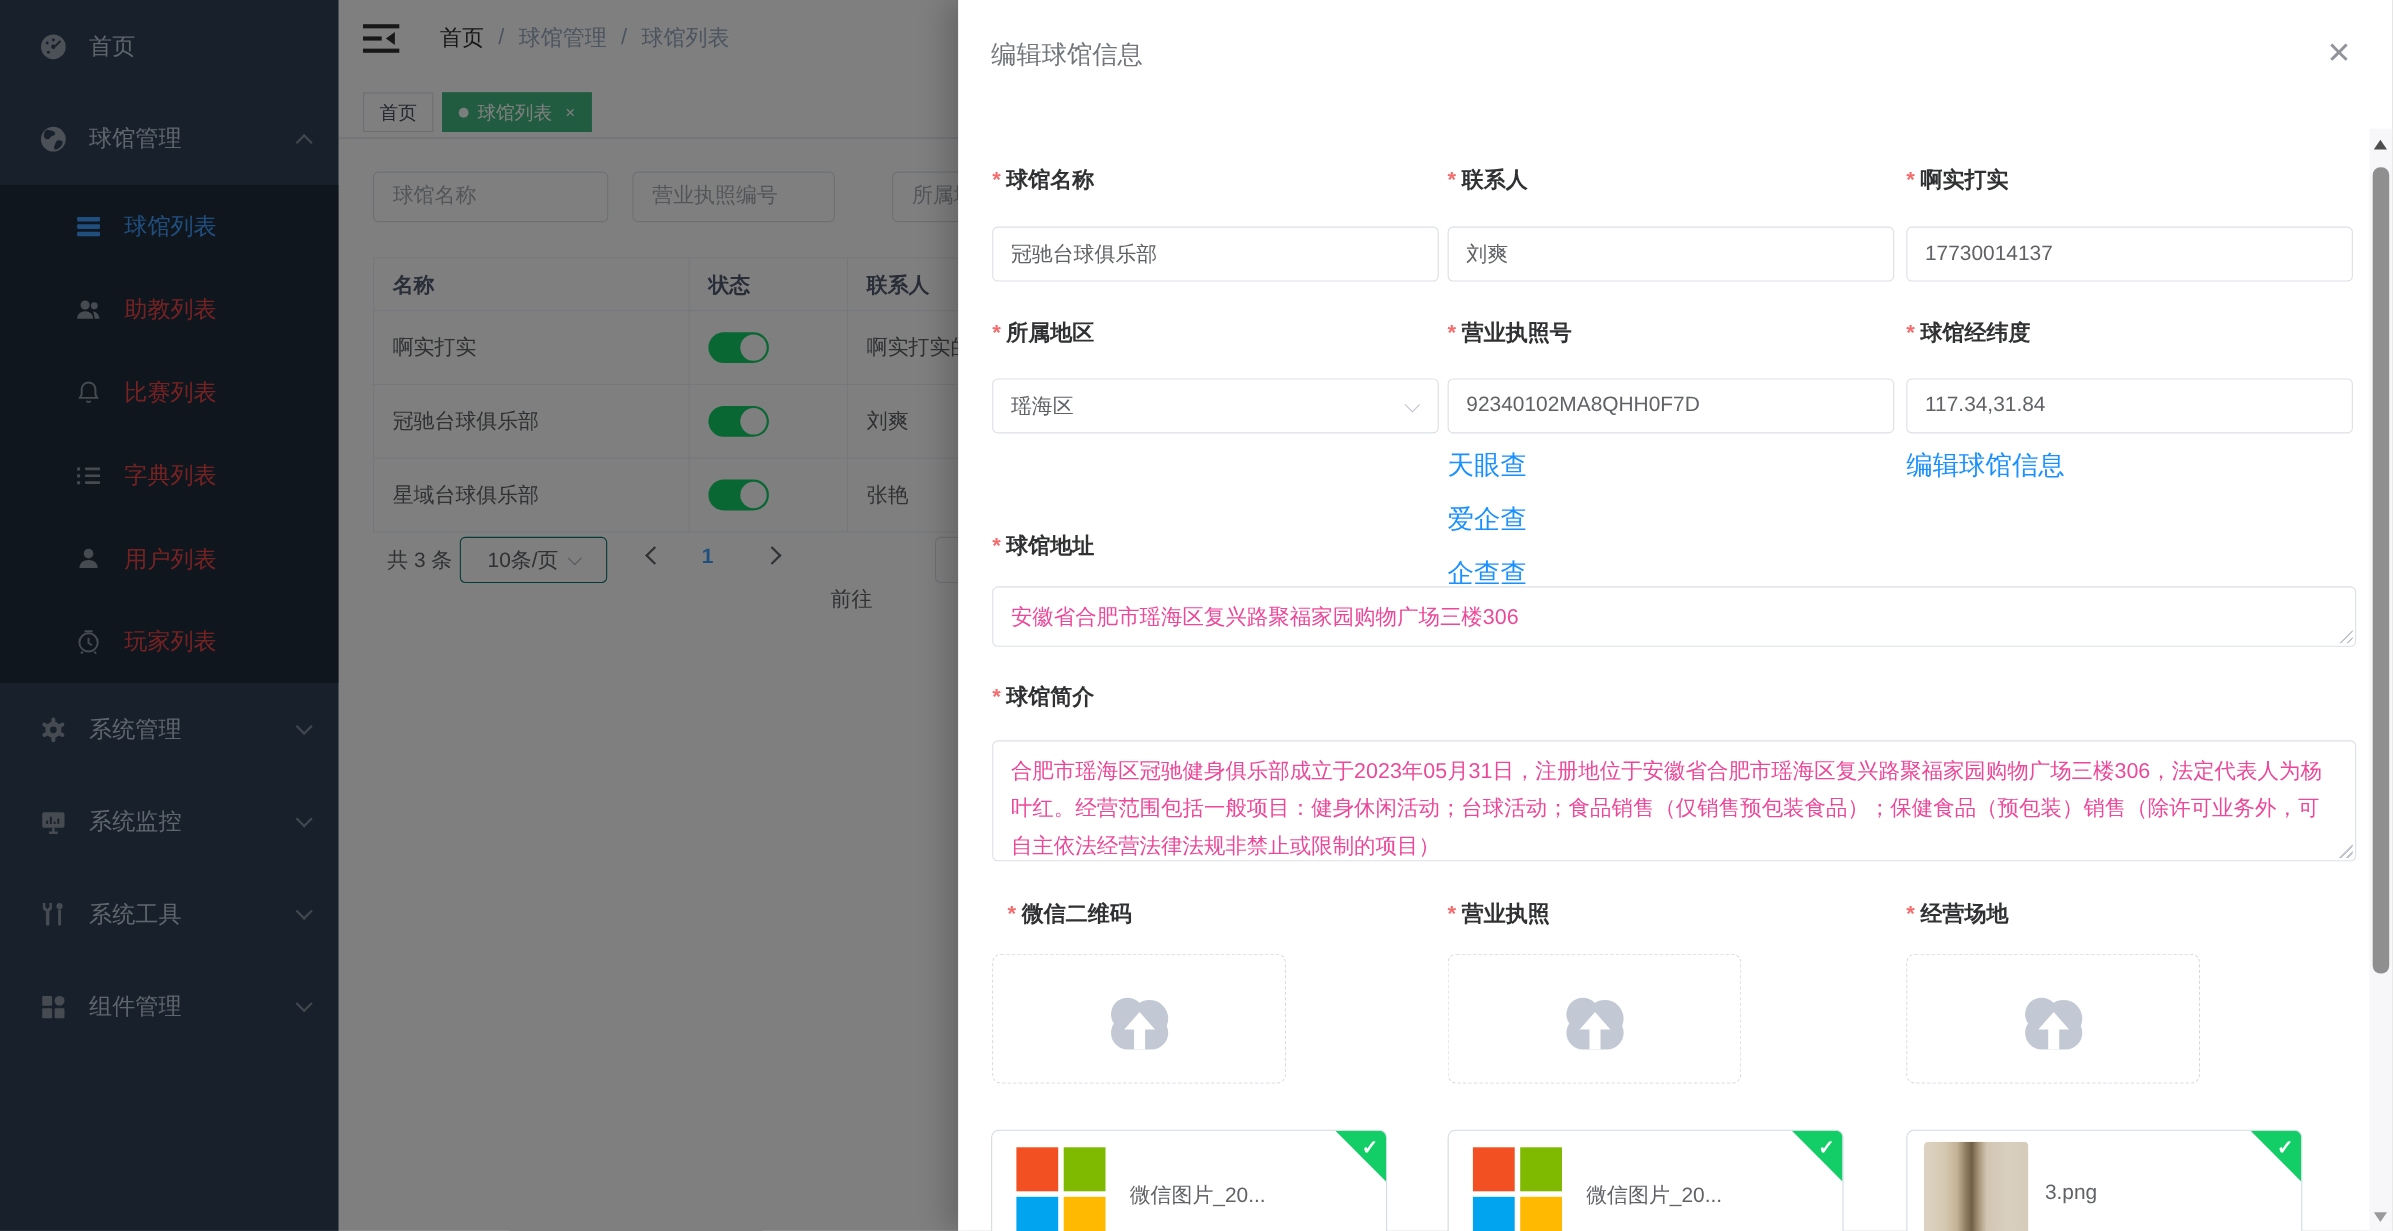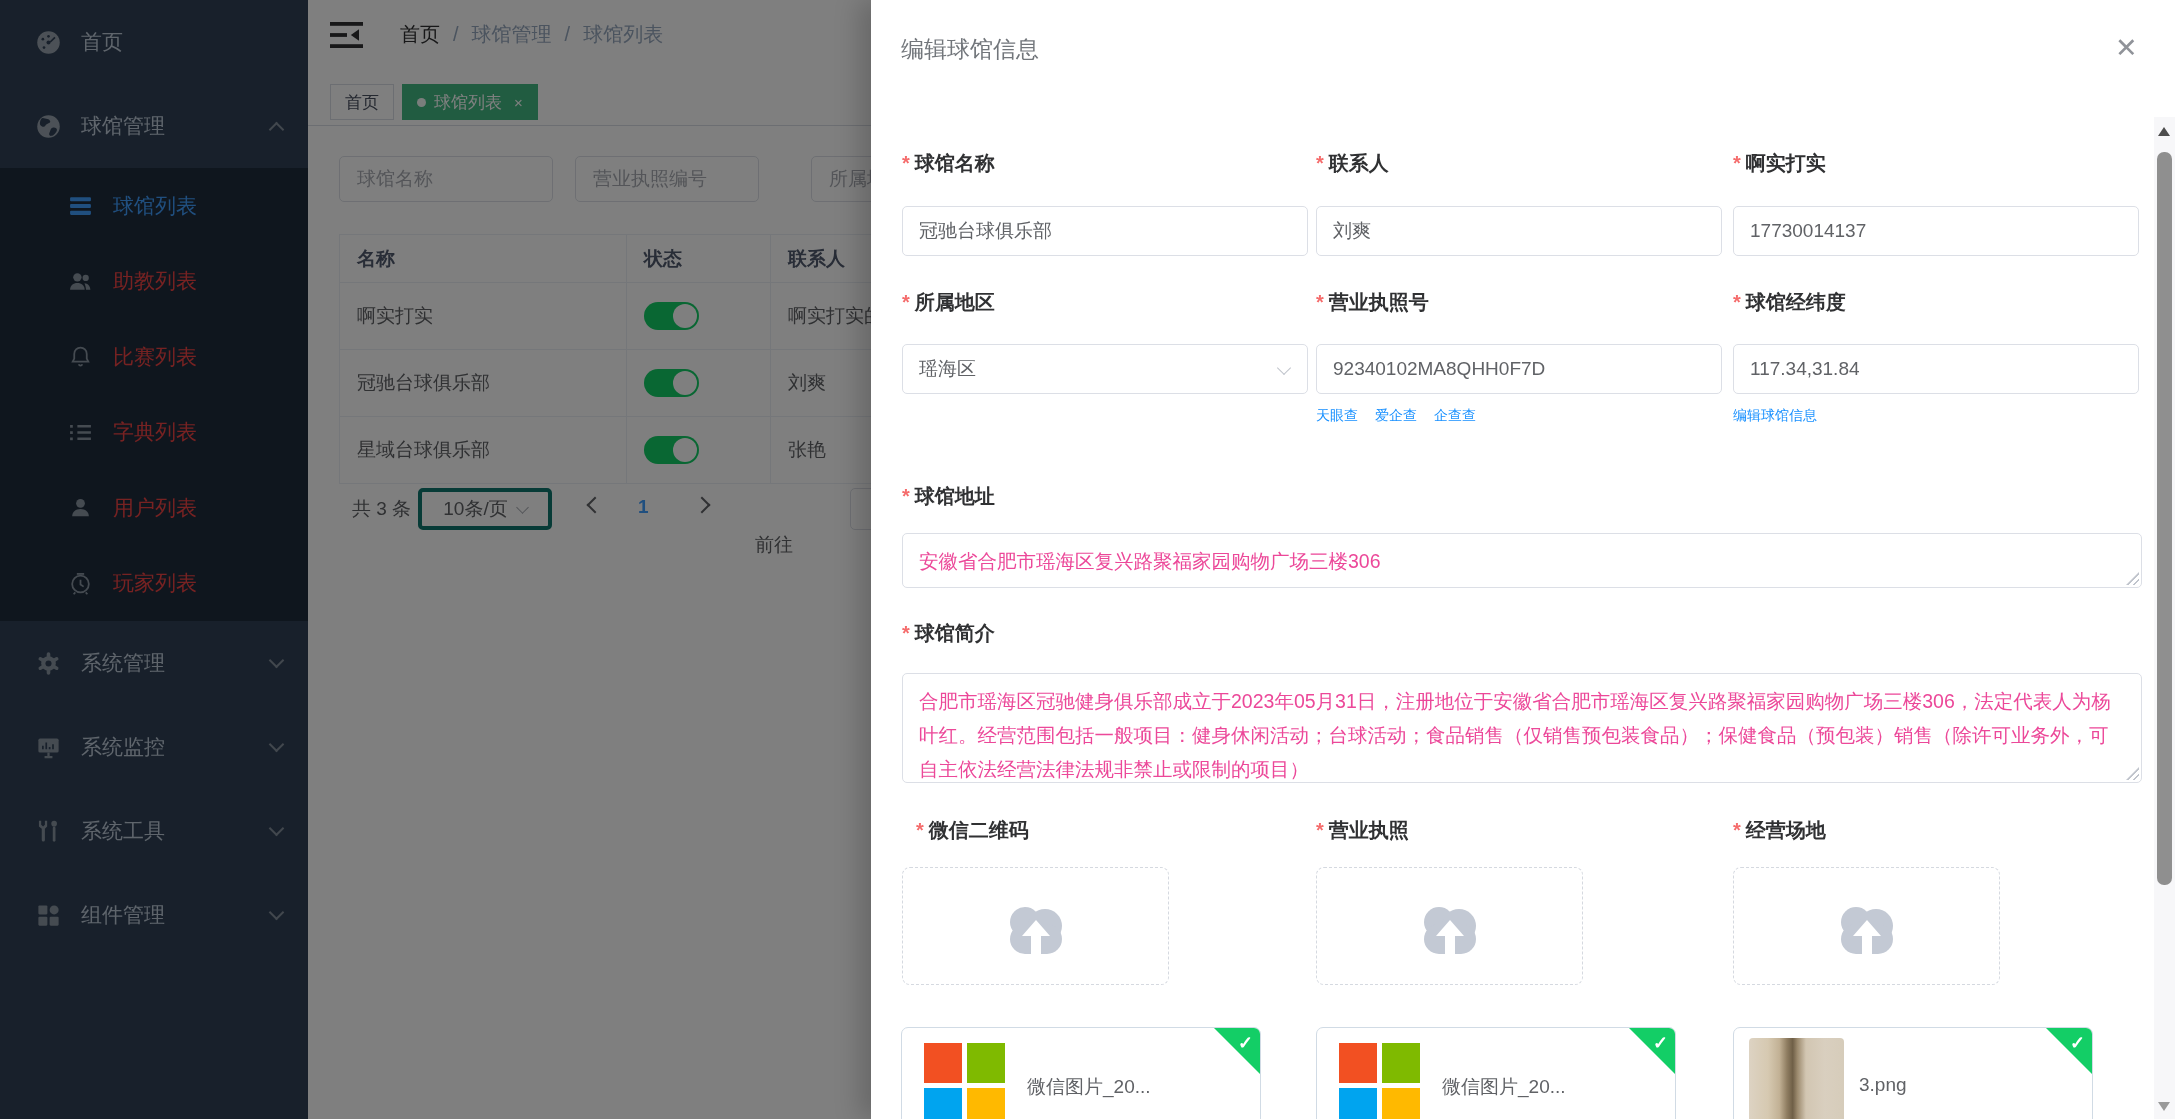--- a/index.html
+++ b/index.html
@@ -55,21 +55,21 @@
                font-size:19px; color:#606266; background:#fff; table-layout:fixed; }
   table.grid th, table.grid td { border:1px solid #ebeef5; text-align:left; padding:0 17px; }
   table.grid th { height:48px; color:#515a6e; font-weight:bold; }
   table.grid td { height:67px; }
   .switch { width:55px; height:28px; border-radius:14px; background:#13ce66; position:relative; cursor:pointer; }
   .switch::after { content:""; position:absolute; top:2px; right:2px; width:24px; height:24px;
                    border-radius:50%; background:#fff; }
 
   .pagination { position:absolute; left:0; top:359px; height:46px; width:100%; font-size:19px; color:#606266; }
   .pg-total { position:absolute; left:44px; top:10px; }
-  .pg-size  { position:absolute; left:110px; top:2px; width:134px; height:42px; border:4px solid #0f766e;
+  .pg-size  { position:absolute; left:110px; top:2px; width:134px; height:42px; border:1px solid #0f766e;
               border-radius:5px; display:flex; align-items:center; justify-content:center; gap:10px; cursor:pointer; }
   .pg-size .chev2 { width:9px; height:9px; border-right:1.8px solid #a8abb2; border-bottom:1.8px solid #a8abb2;
                     transform:rotate(45deg); margin-top:-4px; }
   .pg-arrow { position:absolute; top:13px; width:12px; height:12px;
               border-right:2.2px solid #606266; border-bottom:2.2px solid #606266; cursor:pointer; }
   .pg-prev { left:281px; transform:rotate(135deg); }
   .pg-next { left:388px; transform:rotate(-45deg); }
   .pg-cur { position:absolute; left:330px; top:10px; color:#409eff; font-weight:bold; cursor:pointer; }
   .pg-goto { position:absolute; left:447px; top:10px;margin-top:36px; }
   .pg-input { position:absolute; left:542px; top:2px; width:80px; height:42px; border:1px solid #dcdfe6;
@@ -93,21 +93,21 @@
               background:#fff; display:flex; align-items:center; padding:0 16px; font-size:19px;
               color:#606266; cursor:pointer; }
   .f-select .chev3 { position:absolute; right:18px; top:18px; width:10px; height:10px;
                      border-right:1.8px solid #c0c4cc; border-bottom:1.8px solid #c0c4cc; transform:rotate(45deg); }
   .f-area { position:absolute; left:31px; width:1240px; border:1px solid #dcdfe6; border-radius:5px;
             padding:10px 16px; font-size:19.5px; line-height:34px; color:#ec4899; resize:none;
             font-family:"Liberation Sans", sans-serif; overflow:hidden; }
   .grip { position:absolute; width:13px; height:13px;
           background:repeating-linear-gradient(-45deg, transparent 0 3px, #c0c4cc 3px 4.6px);
           clip-path:polygon(100% 0, 0 100%, 100% 100%); }
-  .link-row { position:absolute; display:flex; gap:17px; font-size:14px; }
+  .link-row { position:absolute; display:flex; gap:17px; font-size:24px;flex-direction:column; }
   .blue-link { color:#1890ff; cursor:pointer; }
 
   .upload { position:absolute; width:267px; height:118px; border:1.5px dashed #d5d9e0; border-radius:8px;
             background:#fff; display:flex; align-items:center; justify-content:center; cursor:pointer; }
 
   .fcard { position:absolute; width:360px; height:118px; background:#fff; border:1px solid #d1dbe5;
            border-radius:7px; overflow:hidden; cursor:pointer; }
   .fthumb { position:absolute; left:15px; top:10px; width:95px; height:95px; border-radius:4px; overflow:hidden; }
   .ms-grid { width:95px; height:95px; background:#fff; display:grid; grid-template-columns:1fr 1fr;
              grid-template-rows:1fr 1fr; gap:5px; padding:5px 7px; }

